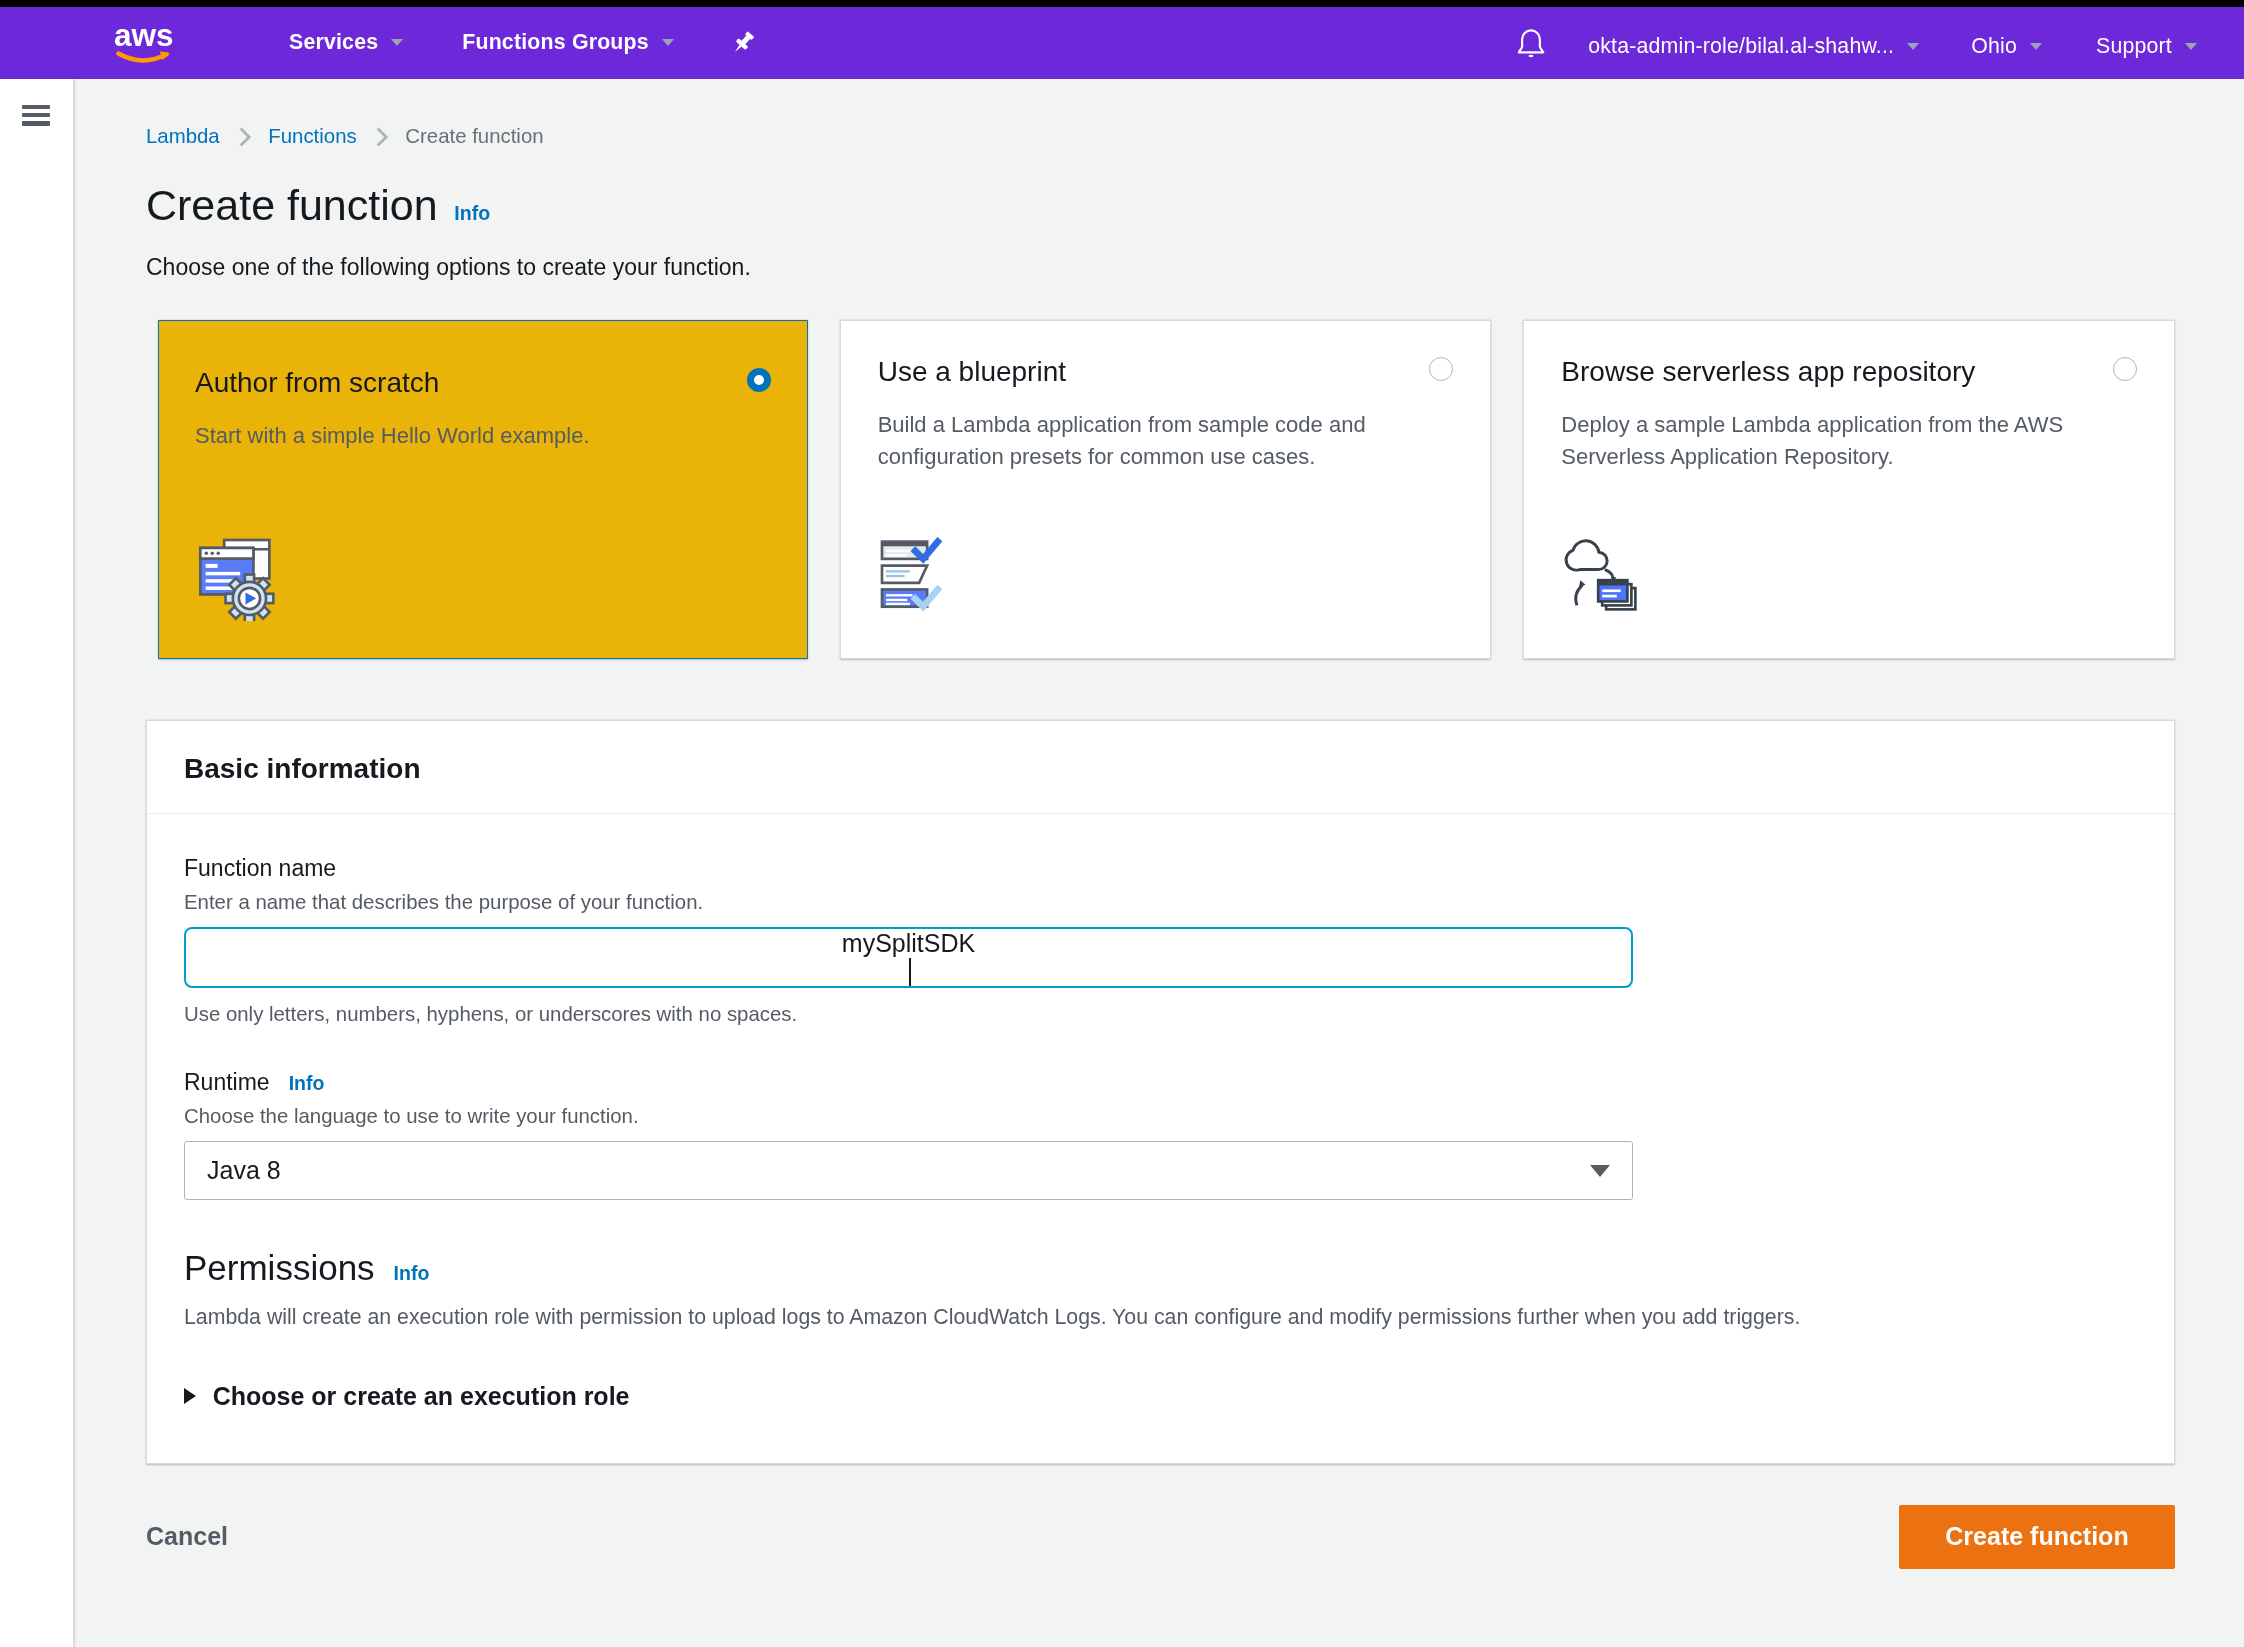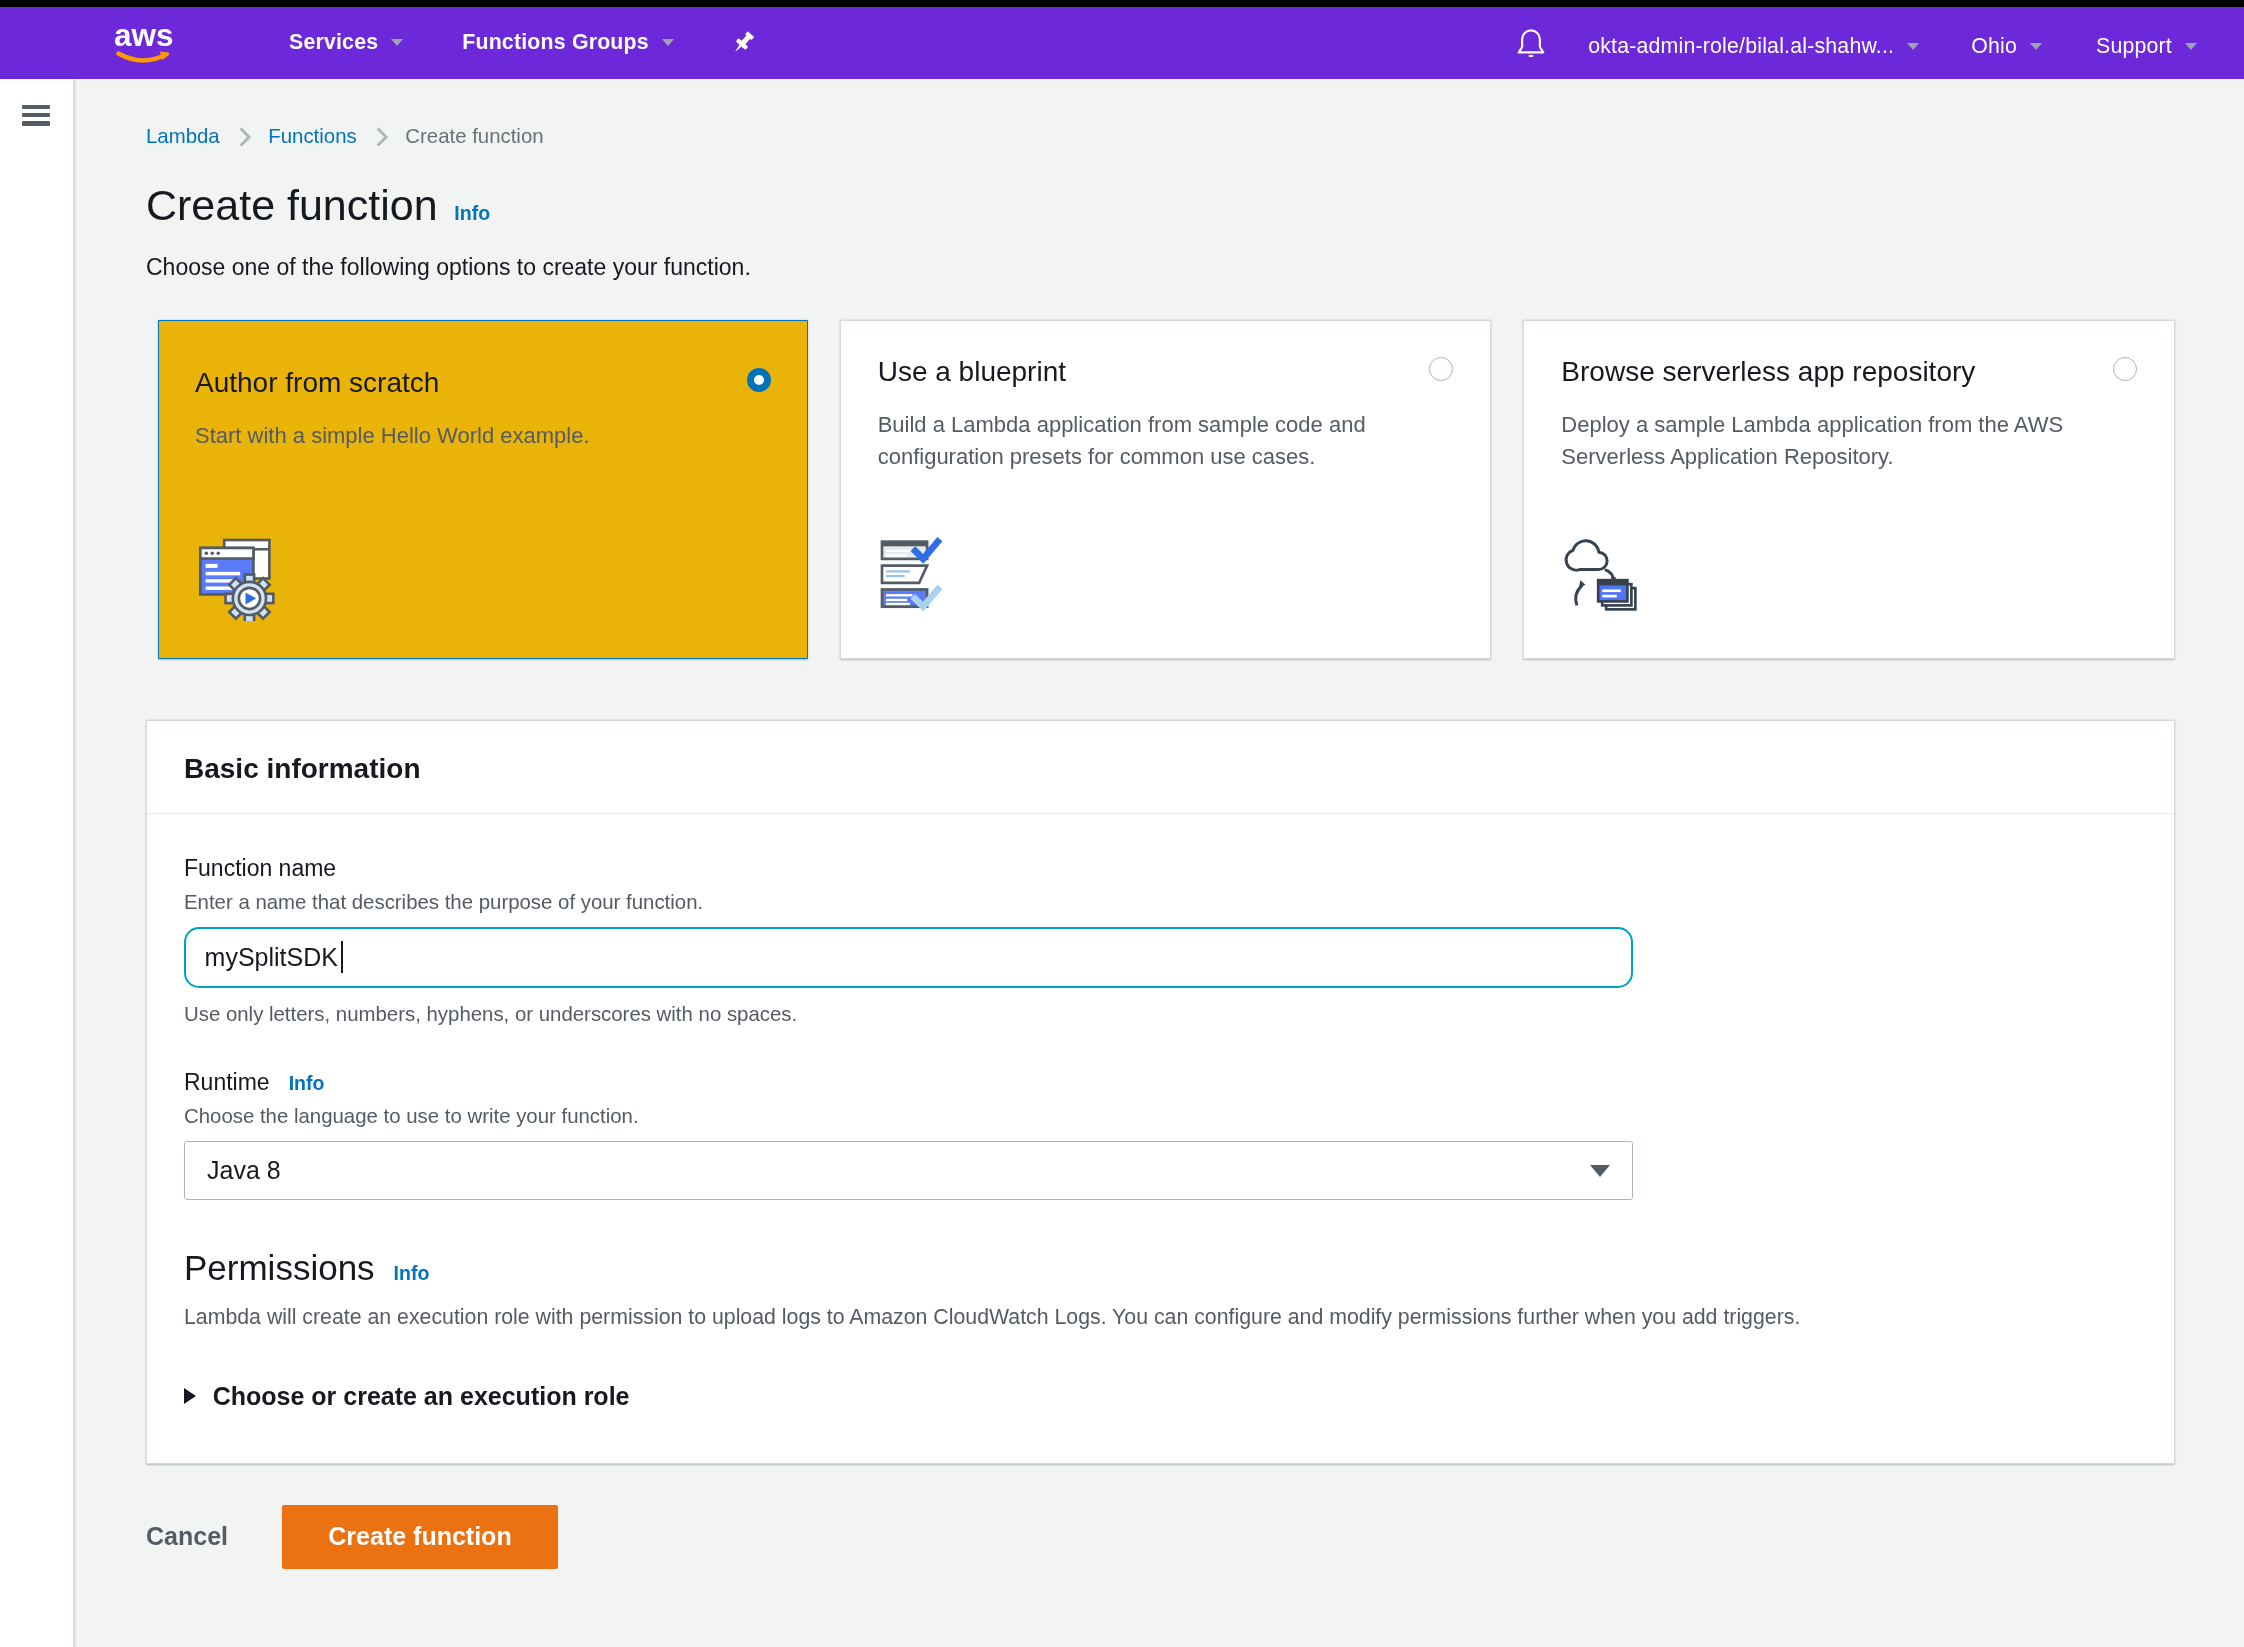--- a/index.html
+++ b/index.html
@@ -83,22 +83,22 @@
   }
   .panel-header h2 { font-size:28px; font-weight:700; color:#16191f; }
   .panel-body { padding:41px 37px 52px 37px; }
 
   .field-label { font-size:23px; color:#16191f; }
   .label-row { display:flex; align-items:baseline; gap:19px; }
   .field-help { margin-top:9.3px; font-size:20.4px; color:#545b64; }
 
   .text-input {
     margin-top:13px; width:1449px; height:61px; background:#fff;
-    border:2.8px solid #00a1c9; border-radius:15px; display:flex; align-items:center;
-    padding:0 18.6px; font-size:25px; color:#16191f; cursor:text;
+    border:2.8px solid #00a1c9; border-radius:8px; display:flex; align-items:center;
+    padding:0 18.6px; font-size:25px; color:#16191f; cursor:text;flex-direction:column;
   }
   .cursor-bar { display:inline-block; width:1.9px; height:32px; background:#16191f; margin-left:2.8px; }
   .constraint { margin-top:15px; font-size:20.4px; color:#545b64; }
 
   .runtime-block { margin-top:43px; }
   .select {
     margin-top:13px; width:1449px; height:59px; background:#fff;
     border:0.9px solid #aab7b8; border-radius:2.8px; display:flex; align-items:center;
     justify-content:space-between; padding:0 22px; font-size:25px; color:#16191f; cursor:pointer;
   }
@@ -113,21 +113,21 @@
 
   .expander { margin-top:52px; display:flex; align-items:center; gap:16.7px; cursor:pointer; }
   .expander-arrow {
     width:0; height:0; border-top:8.3px solid transparent; border-bottom:8.3px solid transparent;
     border-left:12px solid #16191f;
   }
   .expander-label { font-size:25px; font-weight:700; color:#16191f; }
 
   
   .footer-actions {
-    margin-top:41px; display:flex; justify-content:flex-start; align-items:center; gap:54px;
+    margin-top:41px; display:flex; justify-content:space-between; align-items:center; gap:54px;
   }
   .cancel-btn {
     background:none; border:none; font-family:inherit; font-size:25px; font-weight:700;
     color:#545b64; cursor:pointer;
   }
   .create-btn {
     background:#ec7211; border:0.9px solid #ec7211; border-radius:1.9px; color:#fff;
     font-family:inherit; font-size:25px; font-weight:700; height:64px; min-width:276px;
     padding:0 37px; cursor:pointer;
   }

